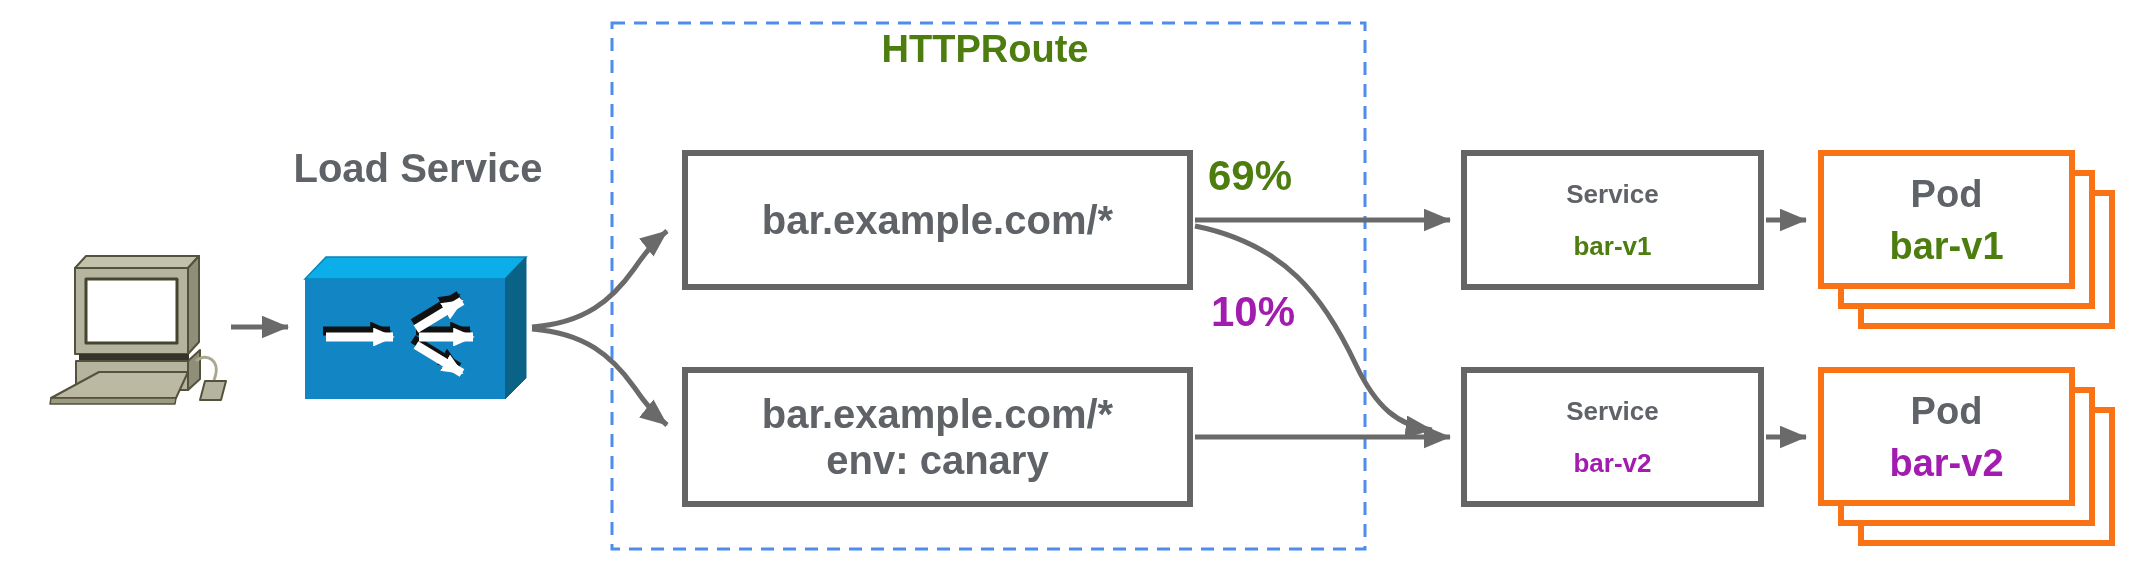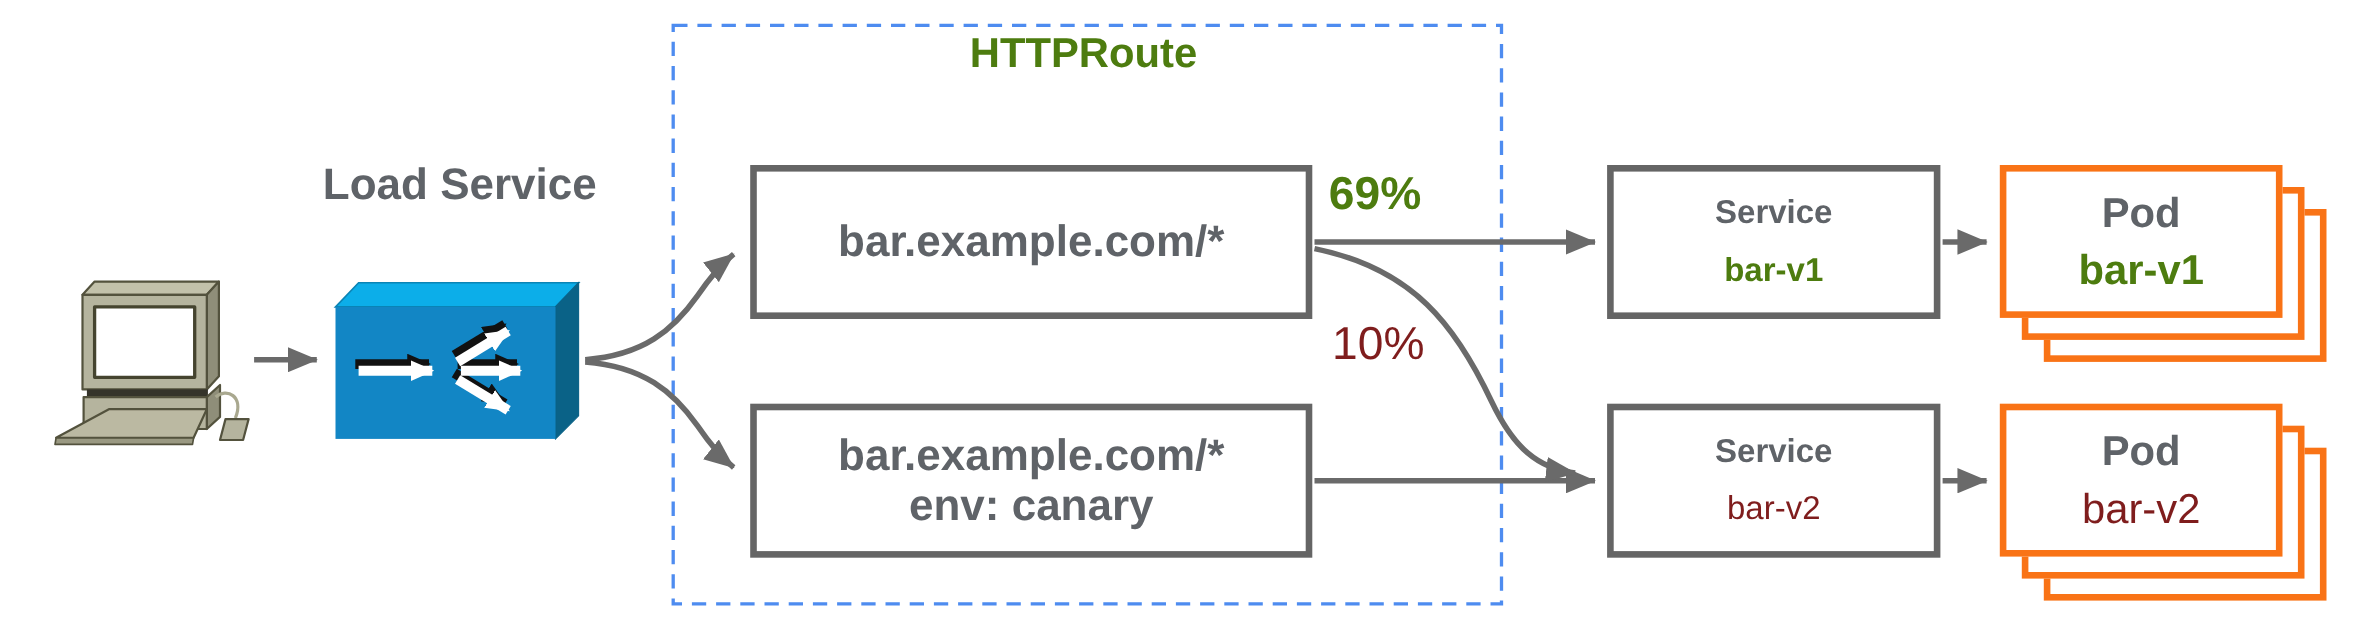--- a/index.html
+++ b/index.html
@@ -24,40 +24,40 @@
     border: 6px solid #656565;
     display: flex;
     flex-direction: column;
     align-items: center;
     justify-content: center;
     text-align: center;
     z-index: 2;
   }
   .gray-text  { color: #5f6368; font-weight: bold; }
   .blue-text  { color: #4d7c0f; font-weight: bold; }
-  .green-text { color: #7f1d1d; font-weight: normal; }
+  .green-text { color: #a21caf; font-weight: bold; }
 
   #lb-label {
     position: absolute;
     left: 270px; top: 148px; width: 296px;
     text-align: center;
     font-size: 40px; line-height: 40px;
     z-index: 2;
   }
   #httproute-title {
     position: absolute;
     left: 685px; top: 26px; width: 600px;
     text-align: center;
     font-size: 38px; line-height: 47px;
     z-index: 2;
   }
   #route-box-1 { left: 682px; top: 150px; width: 511px; height: 140px; font-size: 40px; line-height: 46px; }
   #route-box-2 { left: 682px; top: 367px; width: 511px; height: 140px; font-size: 40px; line-height: 46px; }
 
-  .service-box { font-size: 30px; line-height: 52px; }
+  .service-box { font-size: 26px; line-height: 52px; }
   #service-box-1 { left: 1461px; top: 150px; width: 303px; height: 140px; }
   #service-box-2 { left: 1461px; top: 367px; width: 303px; height: 140px; }
 
   .pod-stack { position: absolute; width: 297px; height: 179px; z-index: 2; }
   #pod-stack-1 { left: 1818px; top: 150px; }
   #pod-stack-2 { left: 1818px; top: 367px; }
   .pod-layer {
     position: absolute;
     box-sizing: border-box;
     width: 257px; height: 139px;

